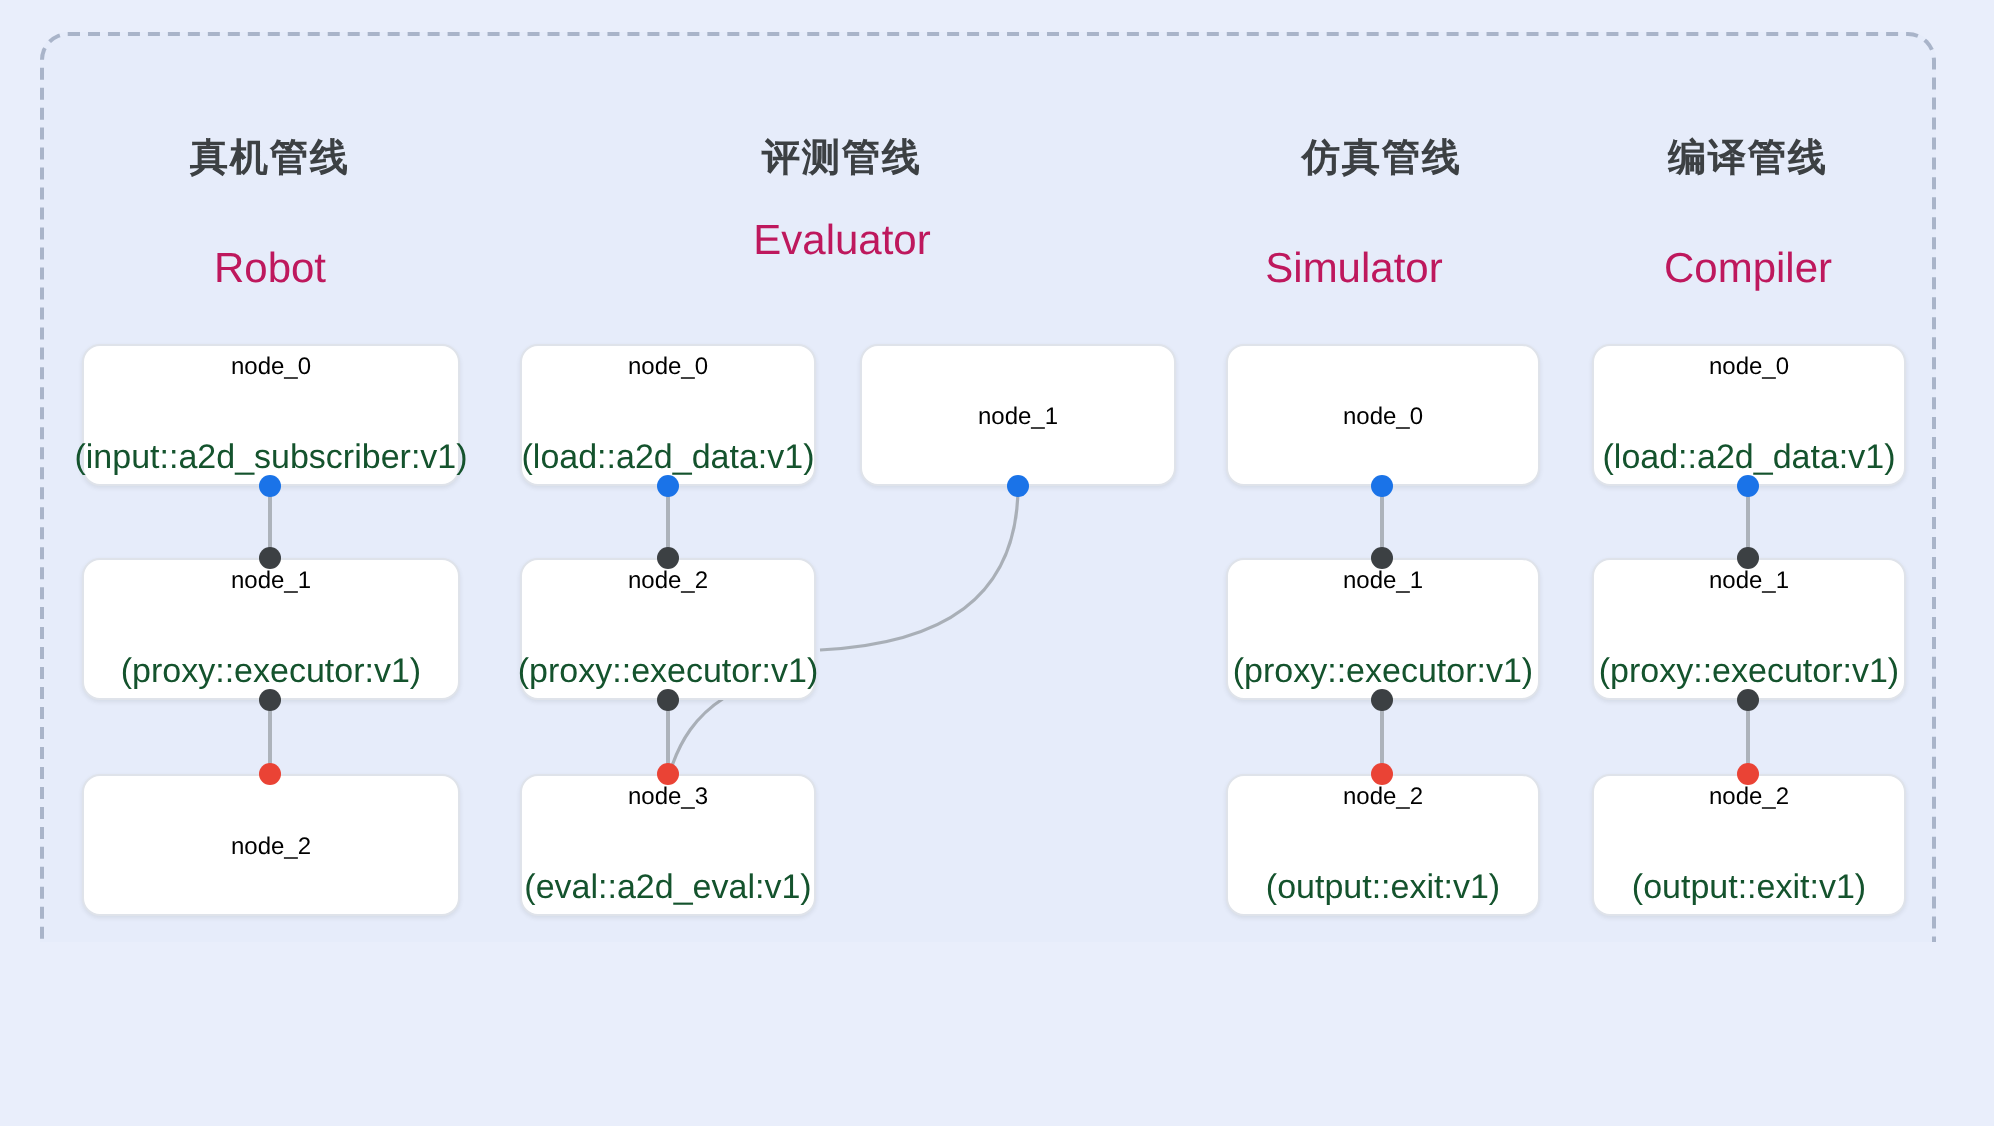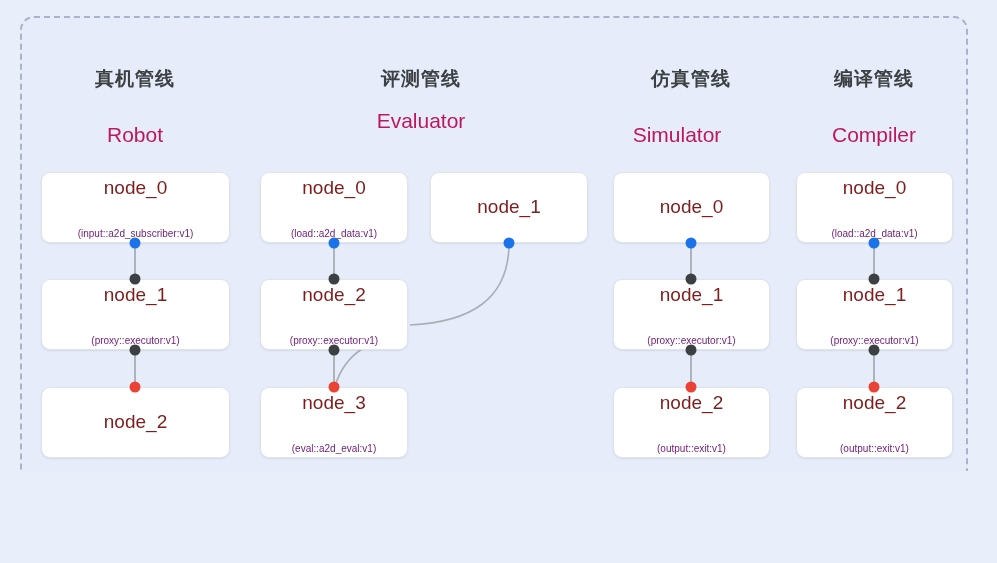--- a/index.html
+++ b/index.html
@@ -49,28 +49,28 @@
     background: #ffffff;
     border: 1px solid #dfe3ea;
     border-radius: 9px;
     box-shadow: 0 1px 2px rgba(60,64,67,0.10);
     display: flex;
     flex-direction: column;
     align-items: center;
     justify-content: center;
   }
   .node-name {
-    font-size: 19px;
-    color: #7f1d1d;
+    font-size: 12px;
+    color: #000000;
     line-height: 1.5;
     white-space: nowrap;
   }
   .node-type {
-    font-size: 10px;
-    color: #701a75;
+    font-size: 17px;
+    color: #14532d;
     line-height: 1.5;
     white-space: nowrap;
     margin-top: 24px;
   }
   .edge-line {
     position: absolute;
     width: 2px;
     background: #9aa0a6;
     opacity: 0.75;
   }

